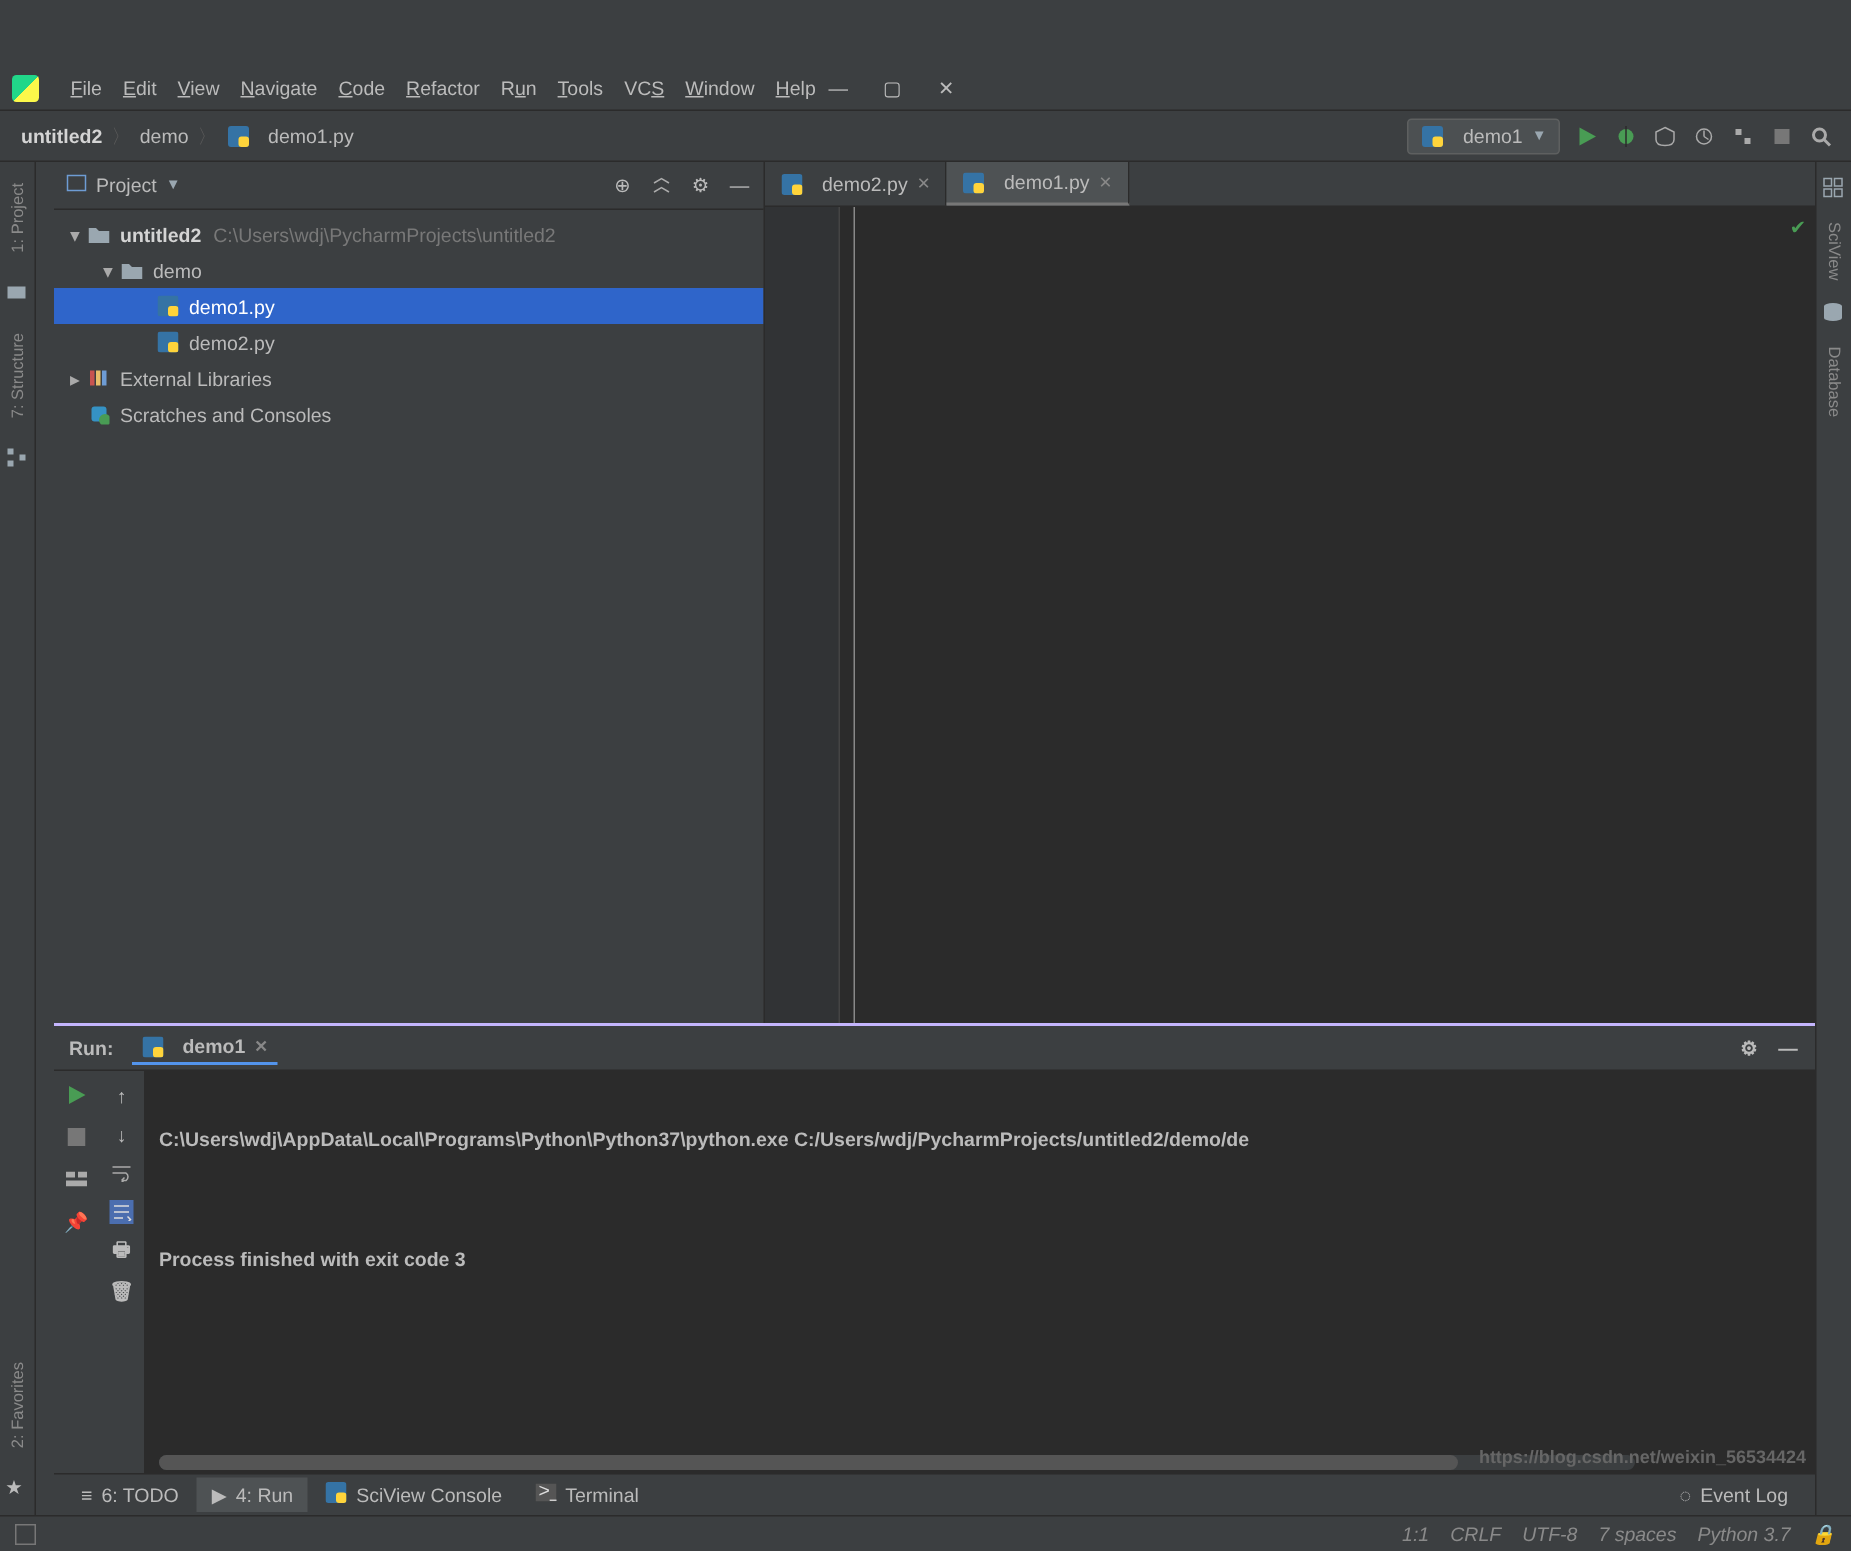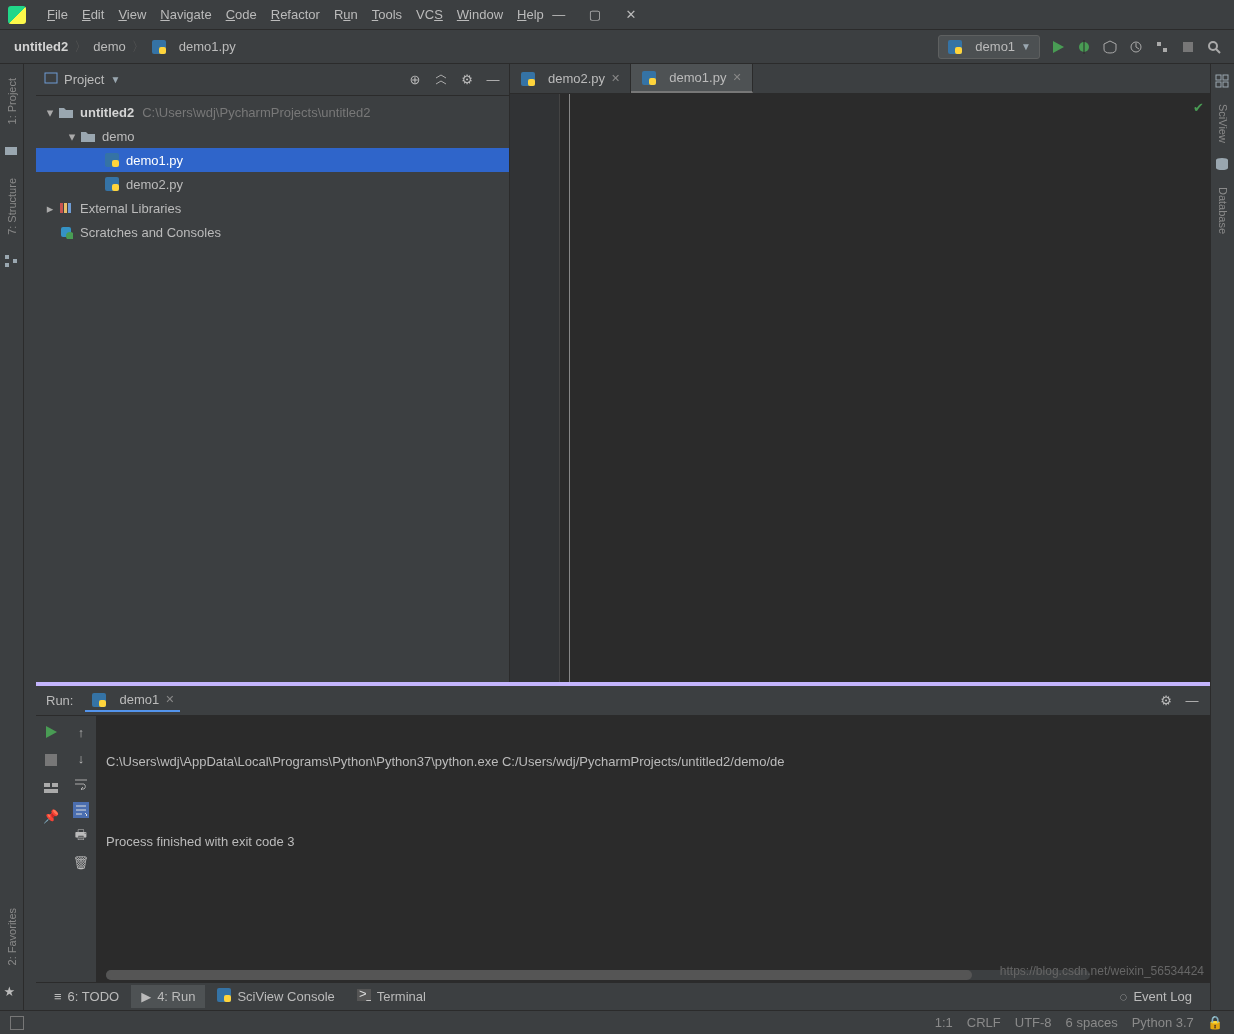--- a/index.html
+++ b/index.html
@@ -1,17 +1,17 @@
 <!DOCTYPE html>
 <html><head>
 <meta charset="utf-8">
 <style>
   *{box-sizing:border-box;margin:0;padding:0;font-family:"Segoe UI",Arial,sans-serif;font-size:13px;}
   body{background:#3c3f41;color:#bbbbbb;width:1234px;height:1034px;overflow:hidden;display:flex;flex-direction:column;}
-  .title-bar{height:30px;background:#3c3f41;display:flex;align-items:center;padding:0 8px;border-bottom:1px solid #2b2b2b;}
+  .title-bar{height:30px;background:#3c3f41;display:flex;align-items:center;padding:0 8px;border-bottom:1px solid #2b2b2b;margin-top:44px;}
   .app-icon{width:18px;height:18px;background:linear-gradient(135deg,#21d789 50%,#fcf84a 50%);border-radius:3px;margin-right:14px;}
   .menu-item{padding:4px 7px;color:#bbbbbb;cursor:pointer;}
   .menu-item u{text-decoration:underline;}
   .title-text{flex:1;text-align:center;color:#787878;}
   .win-controls{display:flex;gap:20px;}
   .win-btn{width:16px;height:16px;color:#bbbbbb;display:flex;align-items:center;justify-content:center;cursor:pointer;}
   .nav-bar{height:34px;background:#3c3f41;display:flex;align-items:center;padding:0 12px 0 14px;border-bottom:1px solid #2b2b2b;}
   .breadcrumb{display:flex;align-items:center;gap:6px;}
   .bc-item{color:#bbbbbb;}
   .bc-item.bold{font-weight:bold;color:#d4d4d4;}
@@ -39,34 +39,34 @@
   .muted{color:#787878;margin-left:8px;}
   .editor-area{flex:1;display:flex;flex-direction:column;background:#2b2b2b;}
   .tabs{height:30px;background:#3c3f41;display:flex;align-items:stretch;border-bottom:1px solid #2b2b2b;}
   .tab{display:flex;align-items:center;gap:6px;padding:0 10px;border-right:1px solid #2b2b2b;color:#bbbbbb;cursor:pointer;}
   .tab.active{background:#4e5254;border-bottom:2px solid #777;}
   .tab .close{color:#888;font-size:11px;}
   .editor-body{flex:1;background:#2b2b2b;position:relative;display:flex;}
   .editor-gutter{width:50px;background:#313335;border-right:1px solid #444;}
   .editor-caret-line{width:10px;border-right:1px solid #888;height:100%;}
   .editor-check{position:absolute;top:6px;right:6px;color:#499c54;}
-  .run-panel{height:300px;border-top:4px solid #c4b5fd;display:flex;flex-direction:column;}
+  .run-panel{height:300px;border-top:2px solid #c4b5fd;display:flex;flex-direction:column;font-weight:bold;}
   .run-header{height:30px;display:flex;align-items:center;padding:0 10px;border-bottom:1px solid #2b2b2b;}
   .run-header .ph-title{margin-right:12px;}
   .run-tab{display:flex;align-items:center;gap:6px;padding:2px 6px;border-bottom:2px solid #5394ec;}
   .run-tab .close{color:#888;font-size:11px;}
   .run-body{flex:1;display:flex;}
   .run-tool-col{width:30px;background:#3c3f41;display:flex;flex-direction:column;align-items:center;padding-top:8px;gap:12px;}
   .run-tool-col2{width:30px;background:#3c3f41;display:flex;flex-direction:column;align-items:center;padding-top:8px;gap:10px;}
   .run-output{flex:1;background:#2b2b2b;padding:6px 10px;font-family:Consolas,monospace;color:#bbbbbb;white-space:pre;overflow:hidden;position:relative;}
   .run-output .line{line-height:20px;}
   .bottom-tabs{height:28px;background:#3c3f41;border-top:1px solid #2b2b2b;display:flex;align-items:center;padding:0 8px;gap:2px;}
   .bt-item{display:flex;align-items:center;gap:6px;padding:4px 10px;cursor:pointer;}
   .bt-item.active{background:#4e5254;}
-  .status-bar{height:24px;background:#3c3f41;border-top:1px solid #2b2b2b;display:flex;align-items:center;padding:0 10px;}
+  .status-bar{height:24px;background:#3c3f41;border-top:1px solid #2b2b2b;display:flex;align-items:center;padding:0 10px;font-style:italic;}
   .status-right{margin-left:auto;display:flex;gap:14px;color:#8a8a8a;}
   .watermark{position:absolute;right:6px;bottom:4px;color:#666;font-size:12px;}
   .run-scrollbar{position:absolute;bottom:2px;left:10px;right:120px;height:10px;background:#3c3f41;border-radius:5px;}
   .run-scrollbar .thumb{height:100%;width:88%;background:#555;border-radius:5px;}
   .arrow-down{color:#9aa7b0;font-size:10px;}
   .selected-bg{background:#4b6eaf;}
   .toggle-box{width:14px;height:14px;border:1px solid #777;display:inline-block;}
 </style>
 </head>
 <body>
@@ -408,17 +408,17 @@
     <div class="gutter-label" style="writing-mode:vertical-rl;transform:none">Database</div>
   </div>
 </div>
 
 <div class="status-bar">
   <span class="toggle-box"></span>
   <div class="status-right">
     <span>1:1</span>
     <span>CRLF</span>
     <span>UTF-8</span>
-    <span>6 spaces</span>
+    <span>7 spaces</span>
     <span>Python 3.7</span>
     <span>🔒</span>
   </div>
 </div>
 
 </body></html>

